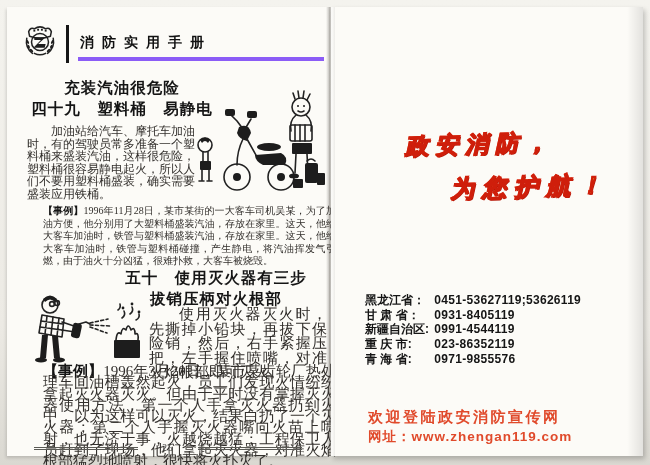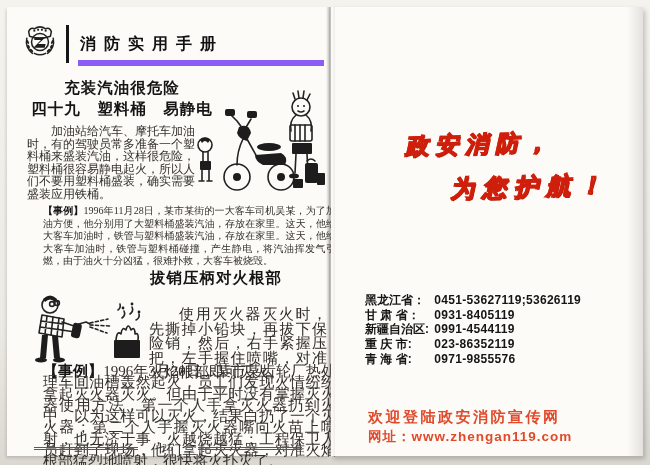--- a/index.html
+++ b/index.html
@@ -12,22 +12,22 @@
   .page-right { left:331px; width:312px; box-shadow:2px 3px 5px rgba(0,0,0,.22); }
   .page-right::after { content:""; position:absolute; right:0; top:0; width:16px; height:100%;
           background:linear-gradient(90deg, rgba(0,0,0,0), rgba(0,0,0,.10)); }
   .gutter { position:absolute; left:326px; top:7px; width:9px; height:449px;
           background:linear-gradient(90deg, rgba(0,0,0,0), rgba(60,55,50,.35) 45%, rgba(255,255,255,.5) 62%, rgba(0,0,0,.06)); }
 
   
   .hd { position:absolute; top:16px; left:14px; display:flex; align-items:flex-start; }
   .hd-logo { width:38px; height:34px; margin-top:2px; }
   .hd-bar { width:3px; height:38px; background:#161616; margin:2px 9px 0 7px; }
-  .hd-title { font-weight:bold; font-size:16px; letter-spacing:8px; color:#111;
-              padding:11px 0 5px 2px; border-bottom:6px solid #8b5cf6; width:246px;
+  .hd-title { font-weight:bold; font-size:14px; letter-spacing:8px; color:#111;
+              padding:11px 0 5px 2px; border-bottom:4px solid #8b5cf6; width:246px;
               font-family:"Liberation Serif", serif; white-space:nowrap; }
 
   .s49-title { position:absolute; top:70px; left:16px; width:198px; text-align:center;
                font-weight:bold; font-size:15.5px; line-height:21px; color:#151515; letter-spacing:1px; }
   .s49-body  { position:absolute; top:118px; left:20px; width:168px; font-size:12px;
                line-height:12.6px; text-align:justify; text-indent:2em; color:#33302d; }
   .illu1 { position:absolute; top:74px; left:186px; width:132px; height:116px; }
 
   .case { position:absolute; left:36px; width:293px; text-align:justify; color:#33302d; }
   .case b { color:#151515; }
@@ -140,20 +140,21 @@
 
       <rect class="dk" x="112" y="82" width="13" height="20" rx="2"></rect>
       <rect class="dk" x="124" y="92" width="8" height="12" rx="1"></rect>
       <rect class="dk" x="100" y="98" width="10" height="9" rx="1"></rect>
       <path class="ln" d="M114,80 Q118,76 122,80"></path>
     </svg>
 
     <p class="case case1"><b>【事例】</b><span>1996年11月28日，某市某街的一大客车司机吴某，为了加油方便，他分别用了大塑料桶盛装汽油，存放在家里。这天，他给大客车加油时，铁管与塑料桶盛装汽油，存放在家里。这天，他给大客车加油时，铁管与塑料桶碰撞，产生静电，将汽油挥发气引燃，由于油火十分凶猛，很难扑救，大客车被烧毁。</span></p>
 
     <div class="s50-title">
+      <div>五十　使用灭火器有三步</div>
       <div>拔销压柄对火根部</div>
     </div>
 
     <svg class="illu2" viewBox="0 0 124 74">
 
       <circle class="ln" cx="28" cy="15" r="8"></circle>
       <path class="dk" d="M21,9 Q28,2 35,9 L33,12 Q28,7 23,12 Z"></path>
       <circle class="ln" cx="30" cy="14" r="2.4"></circle>
         <circle class="ln" cx="35" cy="13" r="2.4"></circle>
       <path class="ln" d="M32.4,14 L32.8,13"></path>

